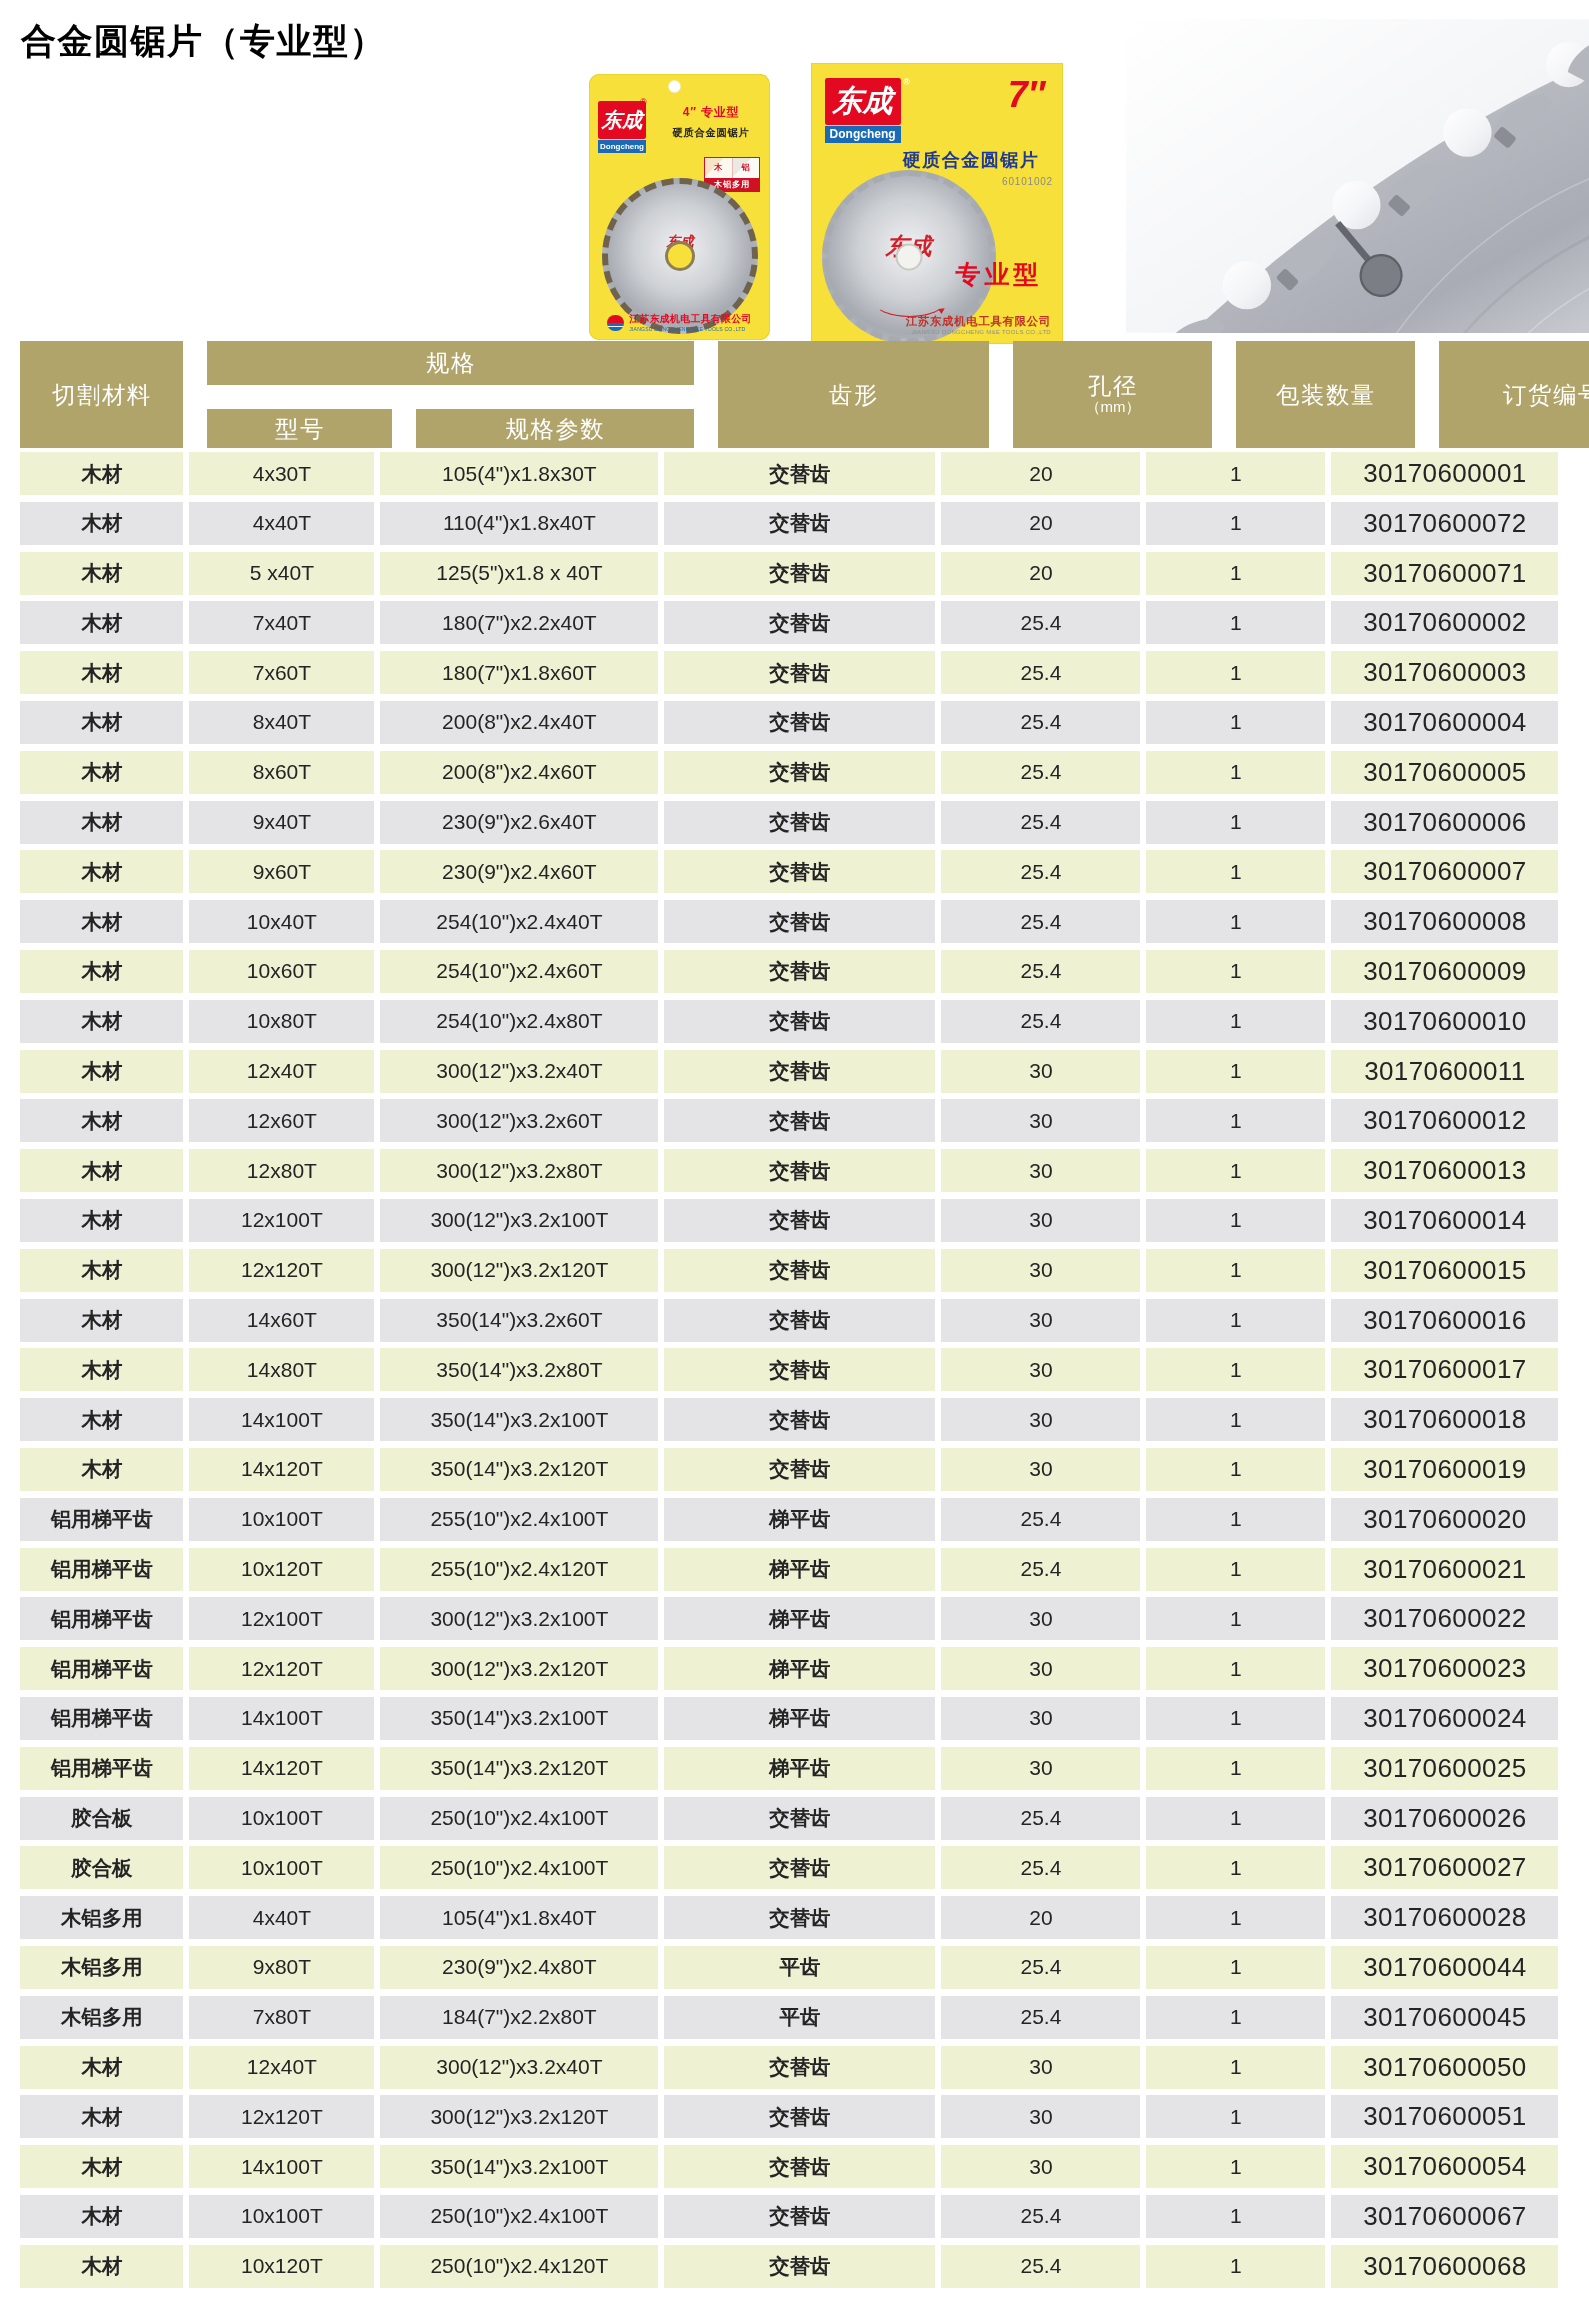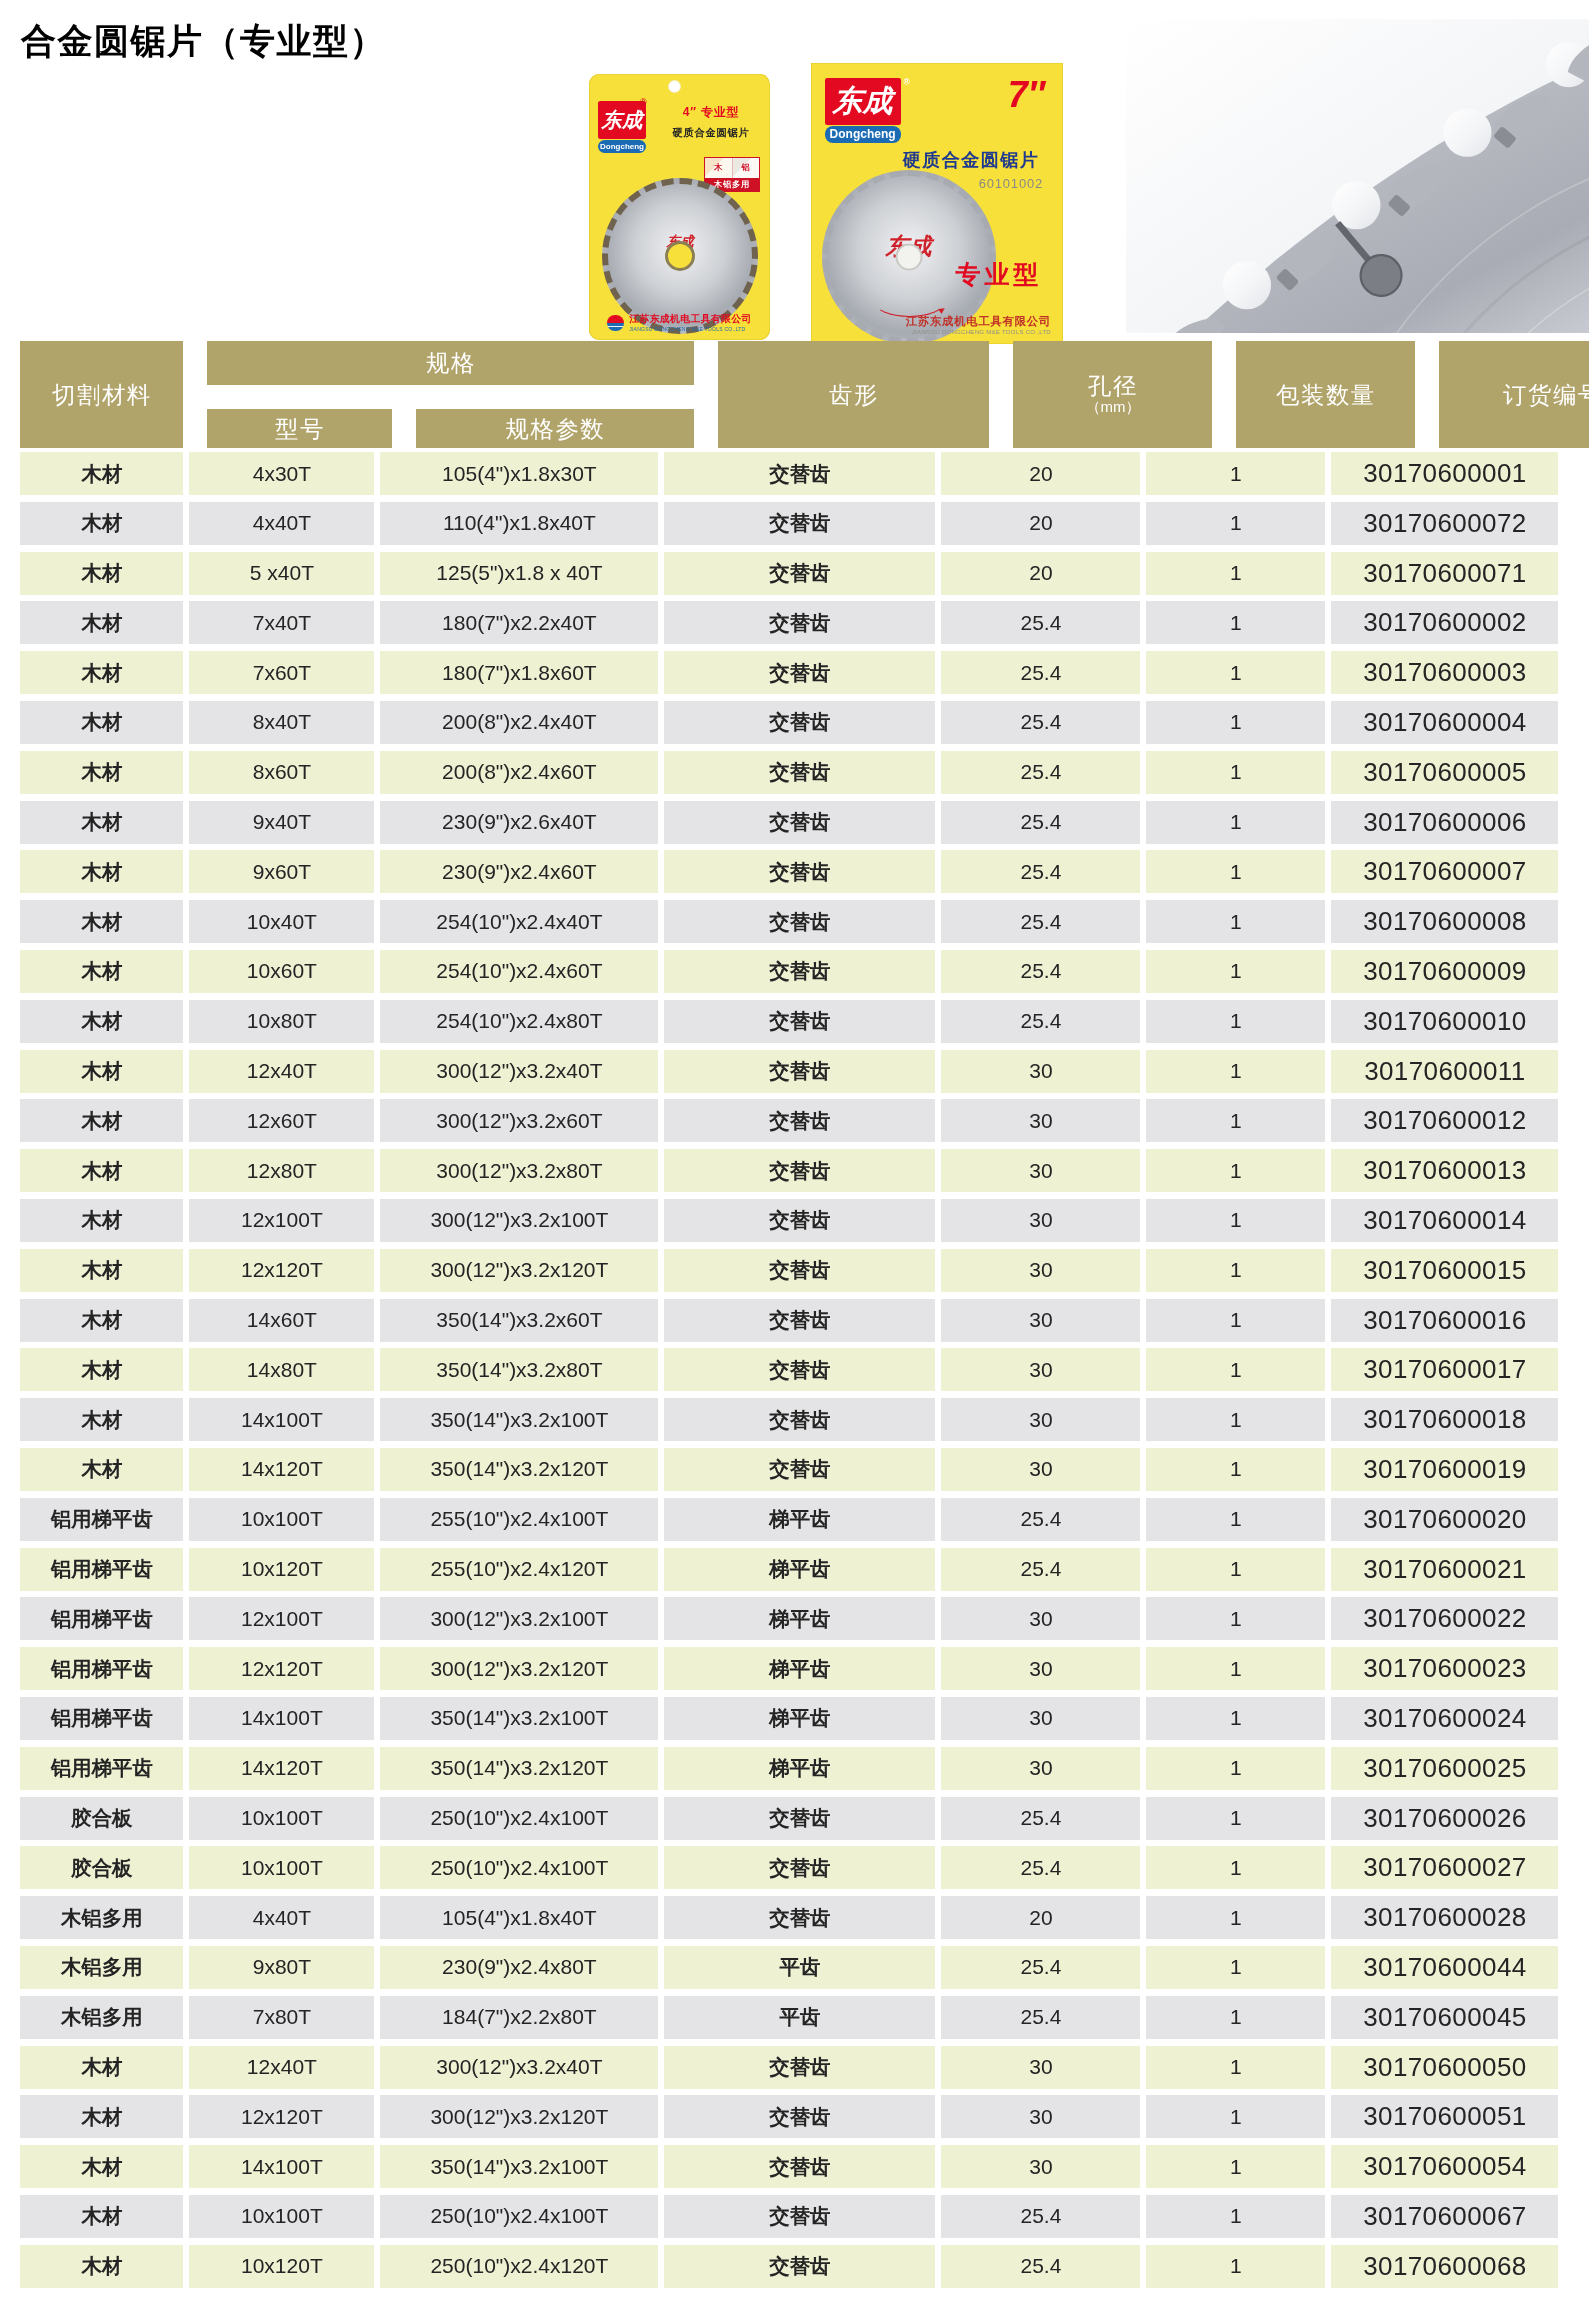--- a/index.html
+++ b/index.html
@@ -11,21 +11,21 @@
   .page-title { position:absolute; left:21px; top:18px; font-size:35px; font-weight:700; letter-spacing:1.5px; color:#000; }
 
   
   .pack { position:absolute; background:#f7e03a; }
   .pack1 { left:589px; top:74px; width:181px; height:266px; border-radius:10.6px; box-shadow:0 0 0 0.8px #e6cf2e inset; }
   .hang-hole { position:absolute; left:79px; top:6px; width:13px; height:13px; border-radius:50%; background:#ffffff; box-shadow:0 0 1.5px #d8c52c inset; }
   .logo-red { position:absolute; background:#e30920; color:#fff; display:flex; align-items:center; justify-content:center; font-style:italic; font-weight:700; border-radius:2.3px; }
   .p1-red { left:9px; top:27px; width:48px; height:38px; font-size:20.4px; }
   .logo-reg { position:absolute; top:-1.5px; right:-9px; font-size:8.3px; color:#e30920; font-style:normal; }
   .p1-reg { left:51px; top:23px; color:#cf1126; font-size:9px; position:absolute; }
-  .logo-blue { position:absolute; background:#1a6ab4; color:#fff; display:flex; align-items:center; justify-content:center; font-weight:700;border-radius:8px; }
+  .logo-blue { position:absolute; background:#1a6ab4; color:#fff; display:flex; align-items:center; justify-content:center; font-weight:700; }
   .p1-blue { left:9px; top:66px; width:48px; height:13px; font-size:8px; }
   .p1-rtext { position:absolute; left:67px; top:30px; width:110px; text-align:center; }
   .p1-size-line { color:#e30920; font-weight:700; font-size:12px; letter-spacing:0.8px; }
   .p1-name { color:#222; font-weight:700; font-size:10.2px; margin-top:5.3px; letter-spacing:0.8px; }
   .p1-badge { position:absolute; left:115px; top:83px; width:56px; border:0.8px solid #cf1126; background:#fff; }
   .badge-top { display:flex; height:19.7px; }
   .badge-cellA, .badge-cellB { flex:1; display:flex; align-items:center; justify-content:center; font-size:8.3px; color:#cf1126; font-weight:700; }
   .badge-cellA { background:linear-gradient(135deg,#f6e3c8 0 40%,#fdf8ef 40%); border-right:0.8px solid #e4b9b9; }
   .badge-cellB { background:linear-gradient(135deg,#ece9e2 0 40%,#fbfaf7 40%); }
   .badge-strip { height:13px; background:#cf1126; color:#fff; font-size:8.3px; font-weight:700; display:flex; align-items:center; justify-content:center; letter-spacing:0.8px; }
@@ -38,21 +38,21 @@
   .p1-company { position:absolute; left:0; right:0; bottom:7.6px; display:flex; align-items:center; justify-content:center; gap:5.3px; }
   .company-logo { width:16.6px; height:16.6px; border-radius:50%; background:linear-gradient(#e30920 0 52%, #1a6ab4 52% 66%, #f2f2f2 66% 76%, #1a6ab4 76% 100%); flex:0 0 auto; }
   .p1-company .cline1 { color:#e30920; font-weight:700; font-size:9.8px; letter-spacing:0.4px; }
   .p1-company .cline2 { color:#1a6ab4; font-size:5.1px; letter-spacing:0.2px; }
 
   .pack2 { left:811px; top:63px; width:252px; height:281px; box-shadow:0 0 0 0.8px #e6cf2e inset; }
   .p2-red { left:13.6px; top:15px; width:76px; height:47px; font-size:30px; }
   .p2-blue { left:13.6px; top:63px; width:76px; height:16.6px; font-size:12px; }
   .p2-seven { position:absolute; right:18px; top:10.6px; color:#e30920; font-weight:700; font-size:36px; font-style:italic; }
   .p2-name { position:absolute; right:10.6px; top:85px; width:163px; text-align:center; color:#203a8f; font-weight:700; font-size:18px; letter-spacing:1.5px; }
-  .p2-code { position:absolute; right:20px; top:113px; color:#8a8a86; font-size:13px; letter-spacing:0.8px; }
+  .p2-code { position:absolute; right:10px; top:113px; color:#8a8a86; font-size:10px; letter-spacing:0.8px; }
   .p2-blade { left:10.6px; top:107px; width:174px; height:174px; border:6.8px dashed #a7aab0; }
   .p2-blade .blade-brand { font-size:23px; }
   .p2-hub { width:27px; height:27px; background:#f2f2ef; border:2.3px solid #c9c9c4; }
   .p2-arrow { position:absolute; left:45px; bottom:21px; width:73px; height:32px; border:1.5px solid #d0202a; border-color:transparent transparent #d0202a transparent; border-radius:50%; }
   .p2-arrow:after { content:""; position:absolute; right:-3px; bottom:4.5px; border:3.8px solid transparent; border-left:6.8px solid #d0202a; transform:rotate(-35deg); }
   .p2-type { position:absolute; right:21px; top:195px; color:#e30920; font-weight:700; font-size:25px; letter-spacing:3.8px; }
   .p2-company { position:absolute; right:12px; bottom:9px; text-align:right; }
   .p2-company .cline1 { color:#c03028; font-weight:700; font-size:11.3px; letter-spacing:0.8px; }
   .p2-company .cline2 { color:#8f8f8b; font-size:6px; letter-spacing:0.3px; }
 

